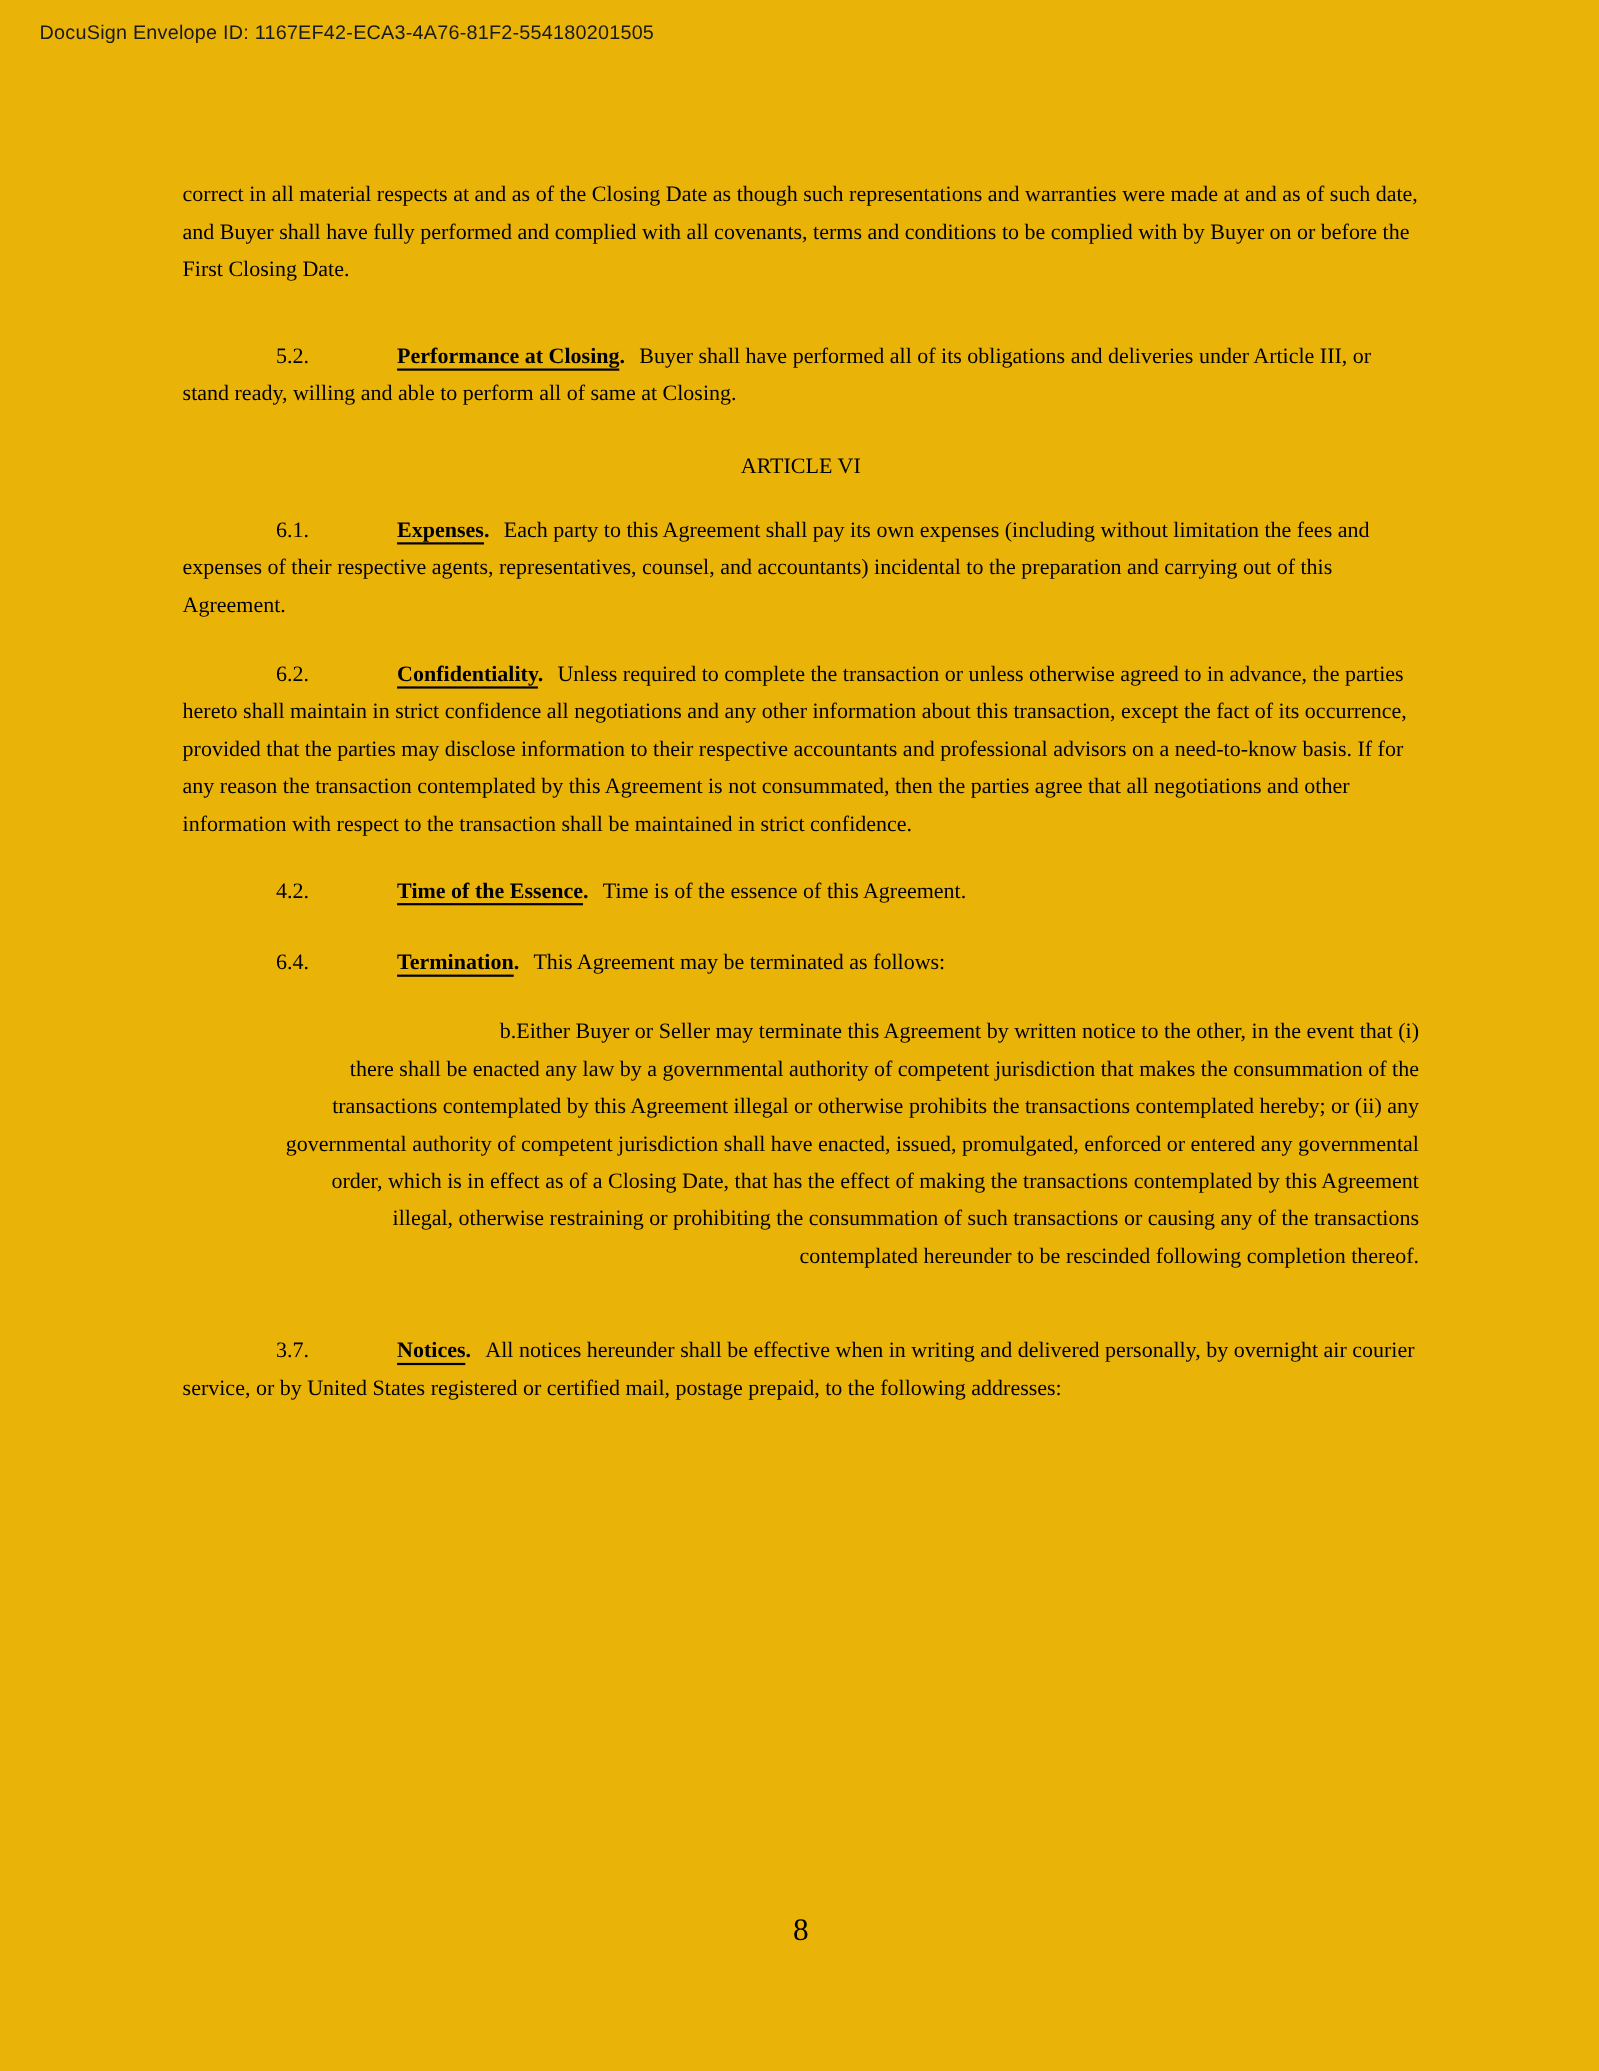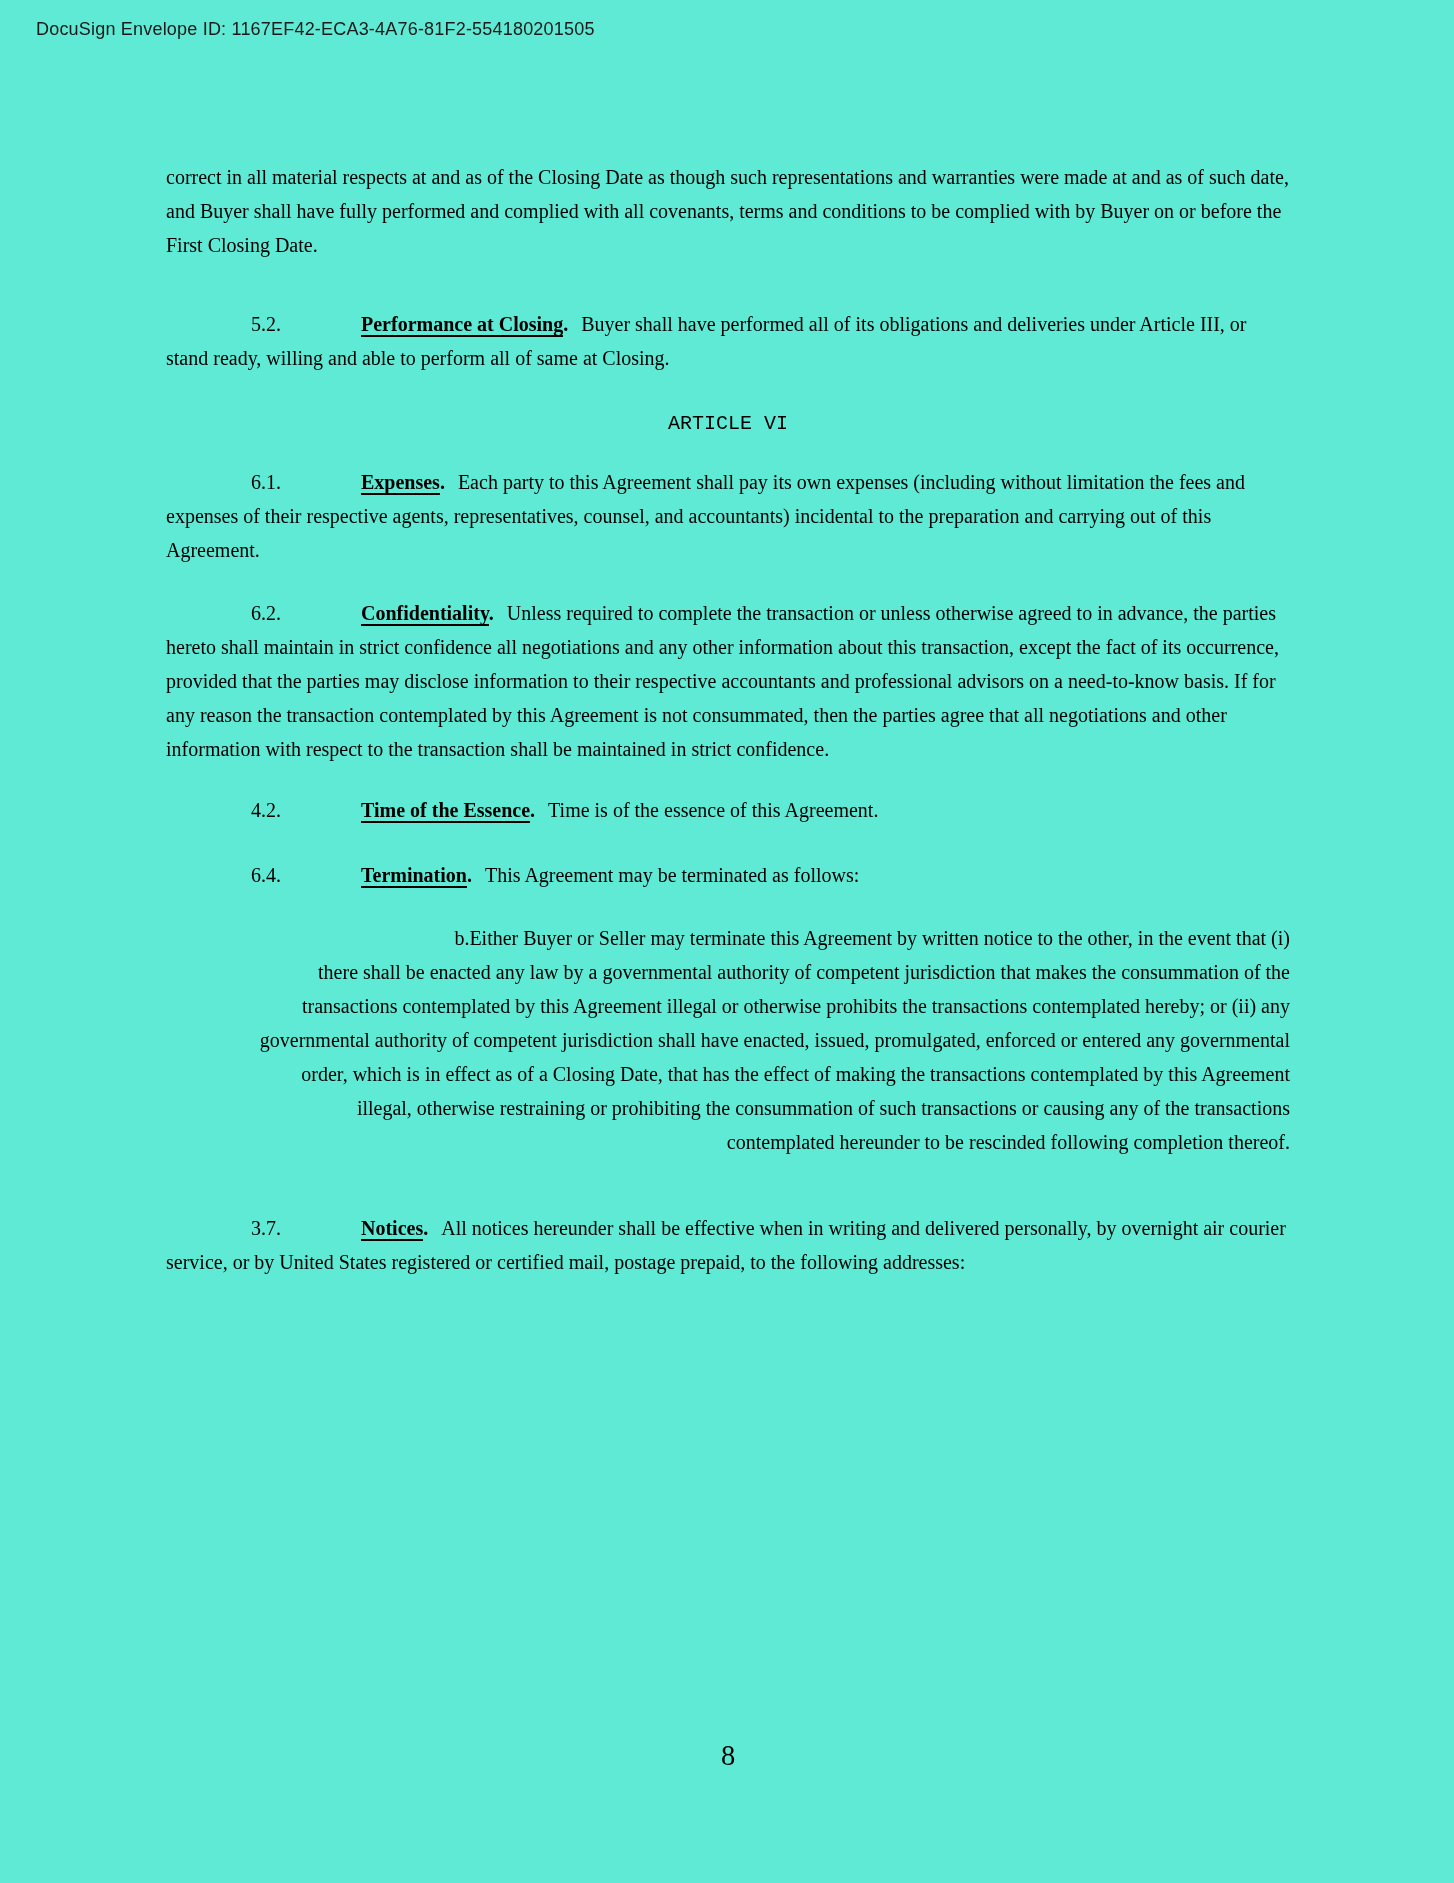--- a/index.html
+++ b/index.html
@@ -4,21 +4,21 @@
 <style>
   html, body {
     margin: 0;
     padding: 0;
     background: #ffffff;
   }
   .sheet {
     position: relative;
     width: 1454px;
     height: 1883px;
-    background: #5eead4;
+    background: #eab308;
     color: #000000;
     font-family: "Liberation Serif", "DejaVu Serif", serif;
     overflow: hidden;
   }
   .ds-header {
     position: absolute;
     top: 19px;
     left: 36px;
     font-family: "Liberation Sans", "DejaVu Sans", sans-serif;
     font-size: 18px;
@@ -31,21 +31,21 @@
     top: 160px;
     left: 166px;
     width: 1124px;
     font-size: 20px;
     line-height: 34px;
     text-align: left;
   }
   .para { margin: 0; }
   .p-cont { margin-bottom: 45px; }
   .p-52  { margin-bottom: 32px; }
-  .article { text-align: center; margin-bottom: 24px; font-family: Liberation Mono, monospace; }
+  .article { text-align: center; margin-bottom: 24px; }
   .p-61  { margin-bottom: 29px; }
   .p-62  { margin-bottom: 27px; }
   .p-63  { margin-bottom: 31px; }
   .p-64  { margin-bottom: 29px; }
   .item-a { margin-bottom: 34px; }
   .item-b { margin-bottom: 52px; text-align: right; }
   .p-65  { margin-bottom: 0; }
 
   .section { text-indent: 85px; }
   .sec-num {

